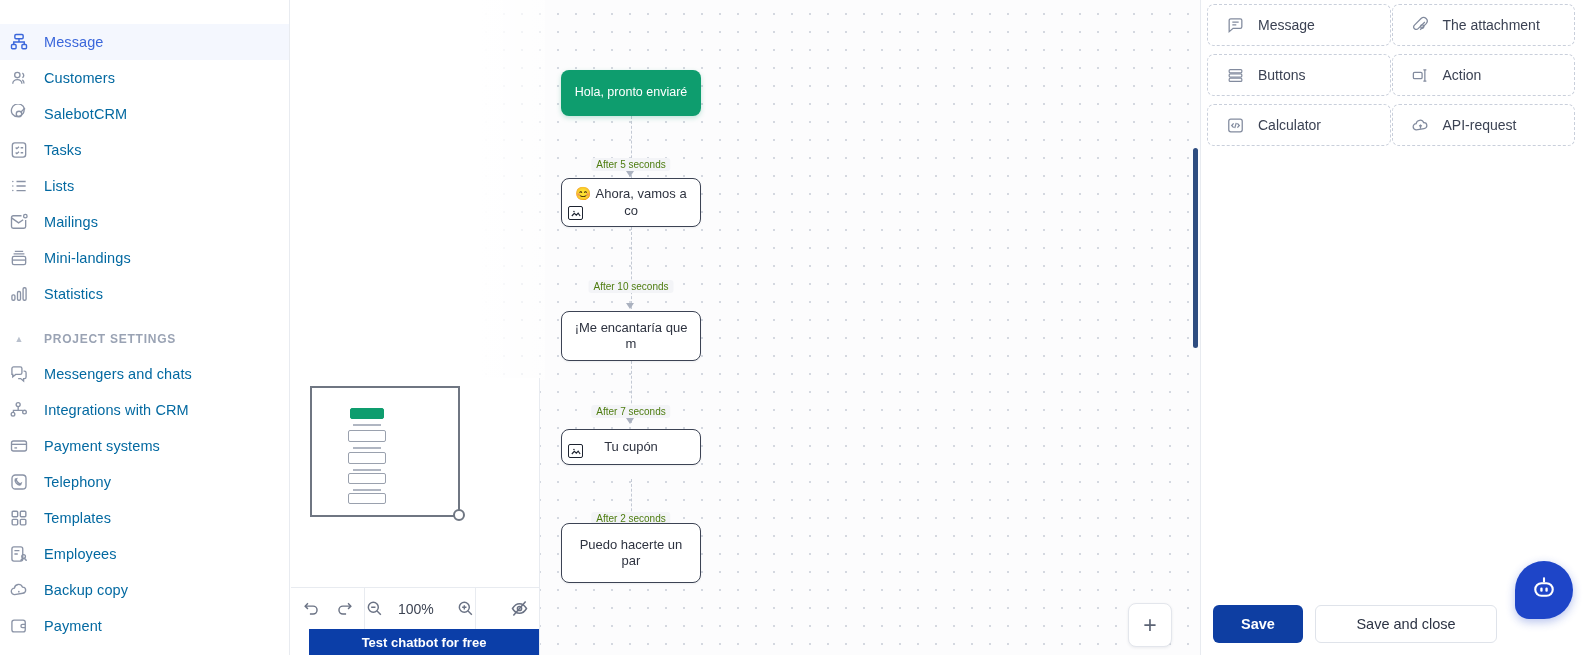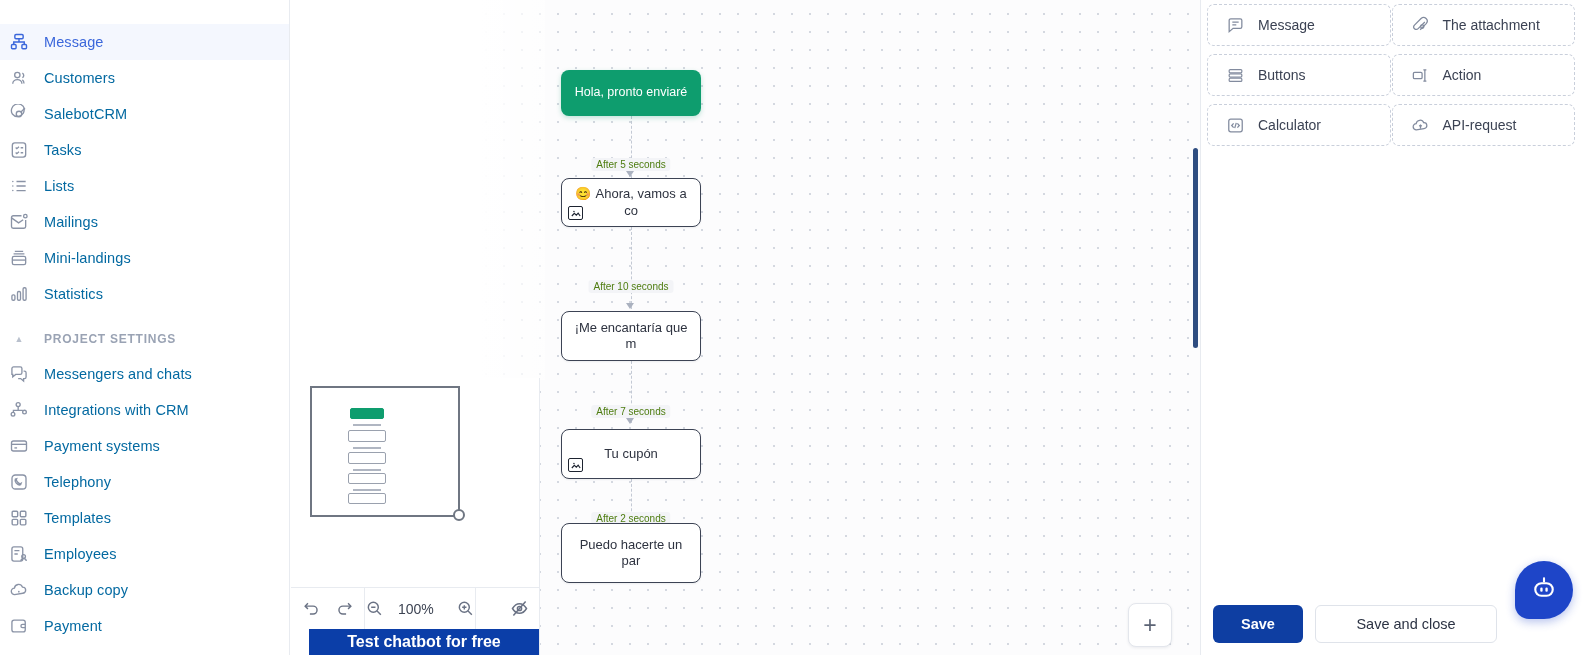--- a/index.html
+++ b/index.html
@@ -133,21 +133,21 @@
     flex: 0 0 42px; display: flex; align-items: stretch;
     border-top: 1px solid #e8ebf0; background: #fff;
   }
   .mt-group {
     display: flex; align-items: center; justify-content: center; gap: 14px;
     border-right: 1px solid #e8ebf0; color: #6a7284;
   }
   .mt-btn { cursor: pointer; display: flex; align-items: center; justify-content: center; }
   #zoom-level { font-size: 14px; color: #3d4453; min-width: 44px; }
   #test-bar {
-    flex: 0 0 26px; background: #0b3ea8; color: #fff; font-size: 16px;
+    flex: 0 0 26px; background: #0b3ea8; color: #fff; font-size: 13px;
     font-weight: 700; display: flex; align-items: center; justify-content: center;
     cursor: pointer;
     margin-left: 18px;
   }
 
   
   #rightpanel {
     position: absolute; left: 1200px; top: 0; width: 385px; height: 655px;
     background: #ffffff; border-left: 1px solid #e8ebf0;
     display: flex; flex-direction: column;
@@ -416,21 +416,21 @@
             <path d="M1 8l3-3.2L6.4 7 8.6 4.6 11 8"></path>
               <circle cx="3.5" cy="2.6" r=".9" fill="#1d2330" stroke="none"></circle>
           </svg>
         </span>
       </div>
 
       <div class="node" style="left:271px; top:311px; width:140px; height:50px;">
         <span class="node-txt">¡Me encantaría que m</span>
       </div>
 
-      <div class="node" style="left:271px; top:429px; width:140px; height:50px;">
+      <div class="node" style="left:271px; top:429px; width:140px; height:36px;">
         <span class="node-txt">Tu cupón</span>
         <span class="img-badge">
           <svg width="10" height="9" viewBox="0 0 12 10" fill="none" stroke="#1d2330" stroke-width="1.4">
             <path d="M1 8l3-3.2L6.4 7 8.6 4.6 11 8"></path>
               <circle cx="3.5" cy="2.6" r=".9" fill="#1d2330" stroke="none"></circle>
           </svg>
         </span>
       </div>
 
       <div class="node" style="left:271px; top:523px; width:140px; height:60px;">

